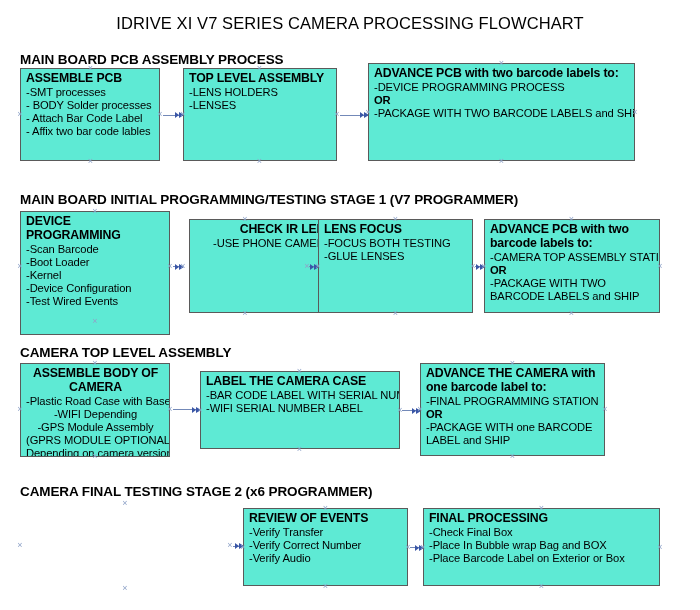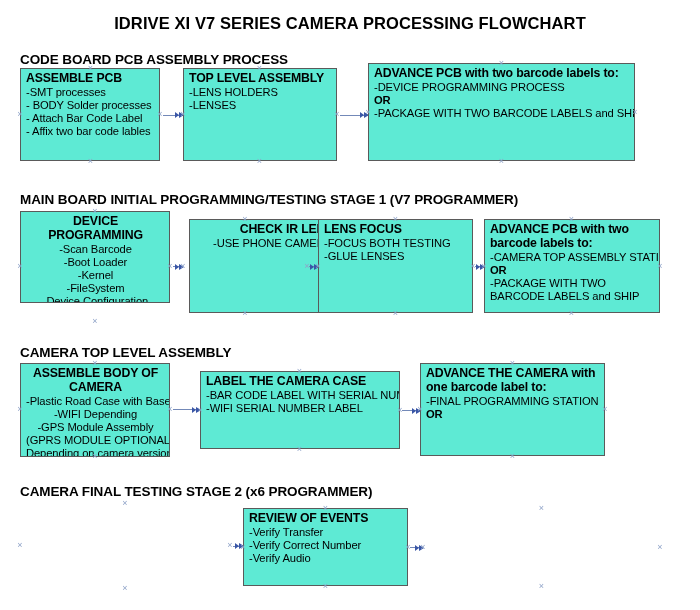--- a/index.html
+++ b/index.html
@@ -22,21 +22,21 @@
     width: 700px;
     height: 610px;
   }
   .page-title {
     position: absolute;
     left: 0;
     top: 14px;
     width: 700px;
     text-align: center;
     font-size: 16.5px;
-    font-weight: bold;
+    font-weight: normal;
     letter-spacing: 0.1px;
   }
   .section-title {
     position: absolute;
     font-size: 13.5px;
     font-weight: bold;
     white-space: nowrap;
     letter-spacing: -0.1px;
   }
   .node {
@@ -109,21 +109,21 @@
     content: "\00D7";
   }
 </style>
 </head>
 <body>
 
 <div id="canvas">
 
   <div class="page-title">IDRIVE XI V7 SERIES CAMERA PROCESSING FLOWCHART</div>
 
-  <div class="section-title" style="left:20px; top:52px;">CODE BOARD PCB ASSEMBLY PROCESS</div>
+  <div class="section-title" style="left:20px; top:52px;">MAIN BOARD PCB ASSEMBLY PROCESS</div>
 
   <div class="node" style="left:20px; top:68px; width:140px; height:93px;">
     <div class="node-title">ASSEMBLE PCB</div>
     <div class="node-line">-SMT processes</div>
     <div class="node-line">- BODY Solder processes</div>
     <div class="node-line">- Attach Bar Code Label</div>
     <div class="node-line">- Affix two bar code lables</div>
   </div>
   <span class="handle" style="left:87px; top:64.5px;"></span>
   <span class="handle" style="left:87px; top:157.5px;"></span>
@@ -150,26 +150,25 @@
     <div class="node-line bold">OR</div>
     <div class="node-line">-PACKAGE WITH TWO BARCODE LABELS and SHIP</div>
   </div>
   <span class="handle" style="left:498px; top:59.5px;"></span>
   <span class="handle" style="left:498px; top:157.5px;"></span>
   <span class="handle" style="left:364.5px; top:108.5px;"></span>
   <span class="handle" style="left:631.5px; top:108.5px;"></span>
 
   <div class="section-title" style="left:20px; top:192px;">MAIN BOARD INITIAL PROGRAMMING/TESTING STAGE 1 (V7 PROGRAMMER)</div>
 
-  <div class="node" style="left:20px; top:211px; width:150px; height:92px;text-align:center;">
+  <div class="node" style="left:20px; top:211px; width:150px; height:124px;">
     <div class="node-title">DEVICE PROGRAMMING</div>
     <div class="node-line">-Scan Barcode</div>
     <div class="node-line">-Boot Loader</div>
     <div class="node-line">-Kernel</div>
-    <div class="node-line">-FileSystem</div>
     <div class="node-line">-Device Configuration</div>
     <div class="node-line">-Test Wired Events</div>
 
   </div>
   <span class="handle" style="left:91.5px; top:207.5px;"></span>
   <span class="handle" style="left:91.5px; top:317.5px;"></span>
   <span class="handle" style="left:16.5px; top:262.5px;"></span>
   <span class="handle" style="left:166.5px; top:262.5px;"></span>
 
   <div class="conn" style="left:173px; top:266px; width:10px;"></div>
@@ -234,20 +233,21 @@
   <span class="handle" style="left:296px; top:445.5px;"></span>
   <span class="handle" style="left:196.5px; top:406.5px;"></span>
   <span class="handle" style="left:396.5px; top:406.5px;"></span>
 
   <div class="conn" style="left:402px; top:410px; width:18px;"></div>
 
   <div class="node" style="left:420px; top:363px; width:185px; height:93px;">
     <div class="node-title wrap" style="white-space:normal;">ADVANCE THE CAMERA with one barcode label to:</div>
     <div class="node-line">-FINAL PROGRAMMING STATION</div>
     <div class="node-line bold">OR</div>
+    <div class="node-line wrap">-PACKAGE WITH one BARCODE LABEL and SHIP</div>
   </div>
   <span class="handle" style="left:509px; top:359.5px;"></span>
   <span class="handle" style="left:509px; top:452.5px;"></span>
   <span class="handle" style="left:416.5px; top:405.5px;"></span>
   <span class="handle" style="left:601.5px; top:405.5px;"></span>
 
   <div class="section-title" style="left:20px; top:484px;">CAMERA FINAL TESTING STAGE 2 (x6 PROGRAMMER)</div>
 
   <span class="handle" style="left:121.5px; top:499.5px;"></span>
   <span class="handle" style="left:121.5px; top:584.5px;"></span>
@@ -262,18 +262,24 @@
     <div class="node-line">-Verify Correct Number</div>
     <div class="node-line">-Verify Audio</div>
   </div>
   <span class="handle" style="left:322px; top:504.5px;"></span>
   <span class="handle" style="left:322px; top:582.5px;"></span>
   <span class="handle" style="left:239.5px; top:543.5px;"></span>
   <span class="handle" style="left:404.5px; top:543.5px;"></span>
 
   <div class="conn" style="left:410px; top:547px; width:13px;"></div>
 
+  <div class="node" style="left:423px; top:508px; width:237px; height:78px;">
+    <div class="node-title">FINAL PROCESSING</div>
+    <div class="node-line"> -Check Final Box</div>
+    <div class="node-line">-Place In Bubble wrap Bag and BOX</div>
+    <div class="node-line">-Place Barcode Label on Exterior or Box</div>
+  </div>
   <span class="handle" style="left:538px; top:504.5px;"></span>
   <span class="handle" style="left:538px; top:582.5px;"></span>
   <span class="handle" style="left:419.5px; top:543.5px;"></span>
   <span class="handle" style="left:656.5px; top:543.5px;"></span>
 
 </div>
 
 </body></html>

